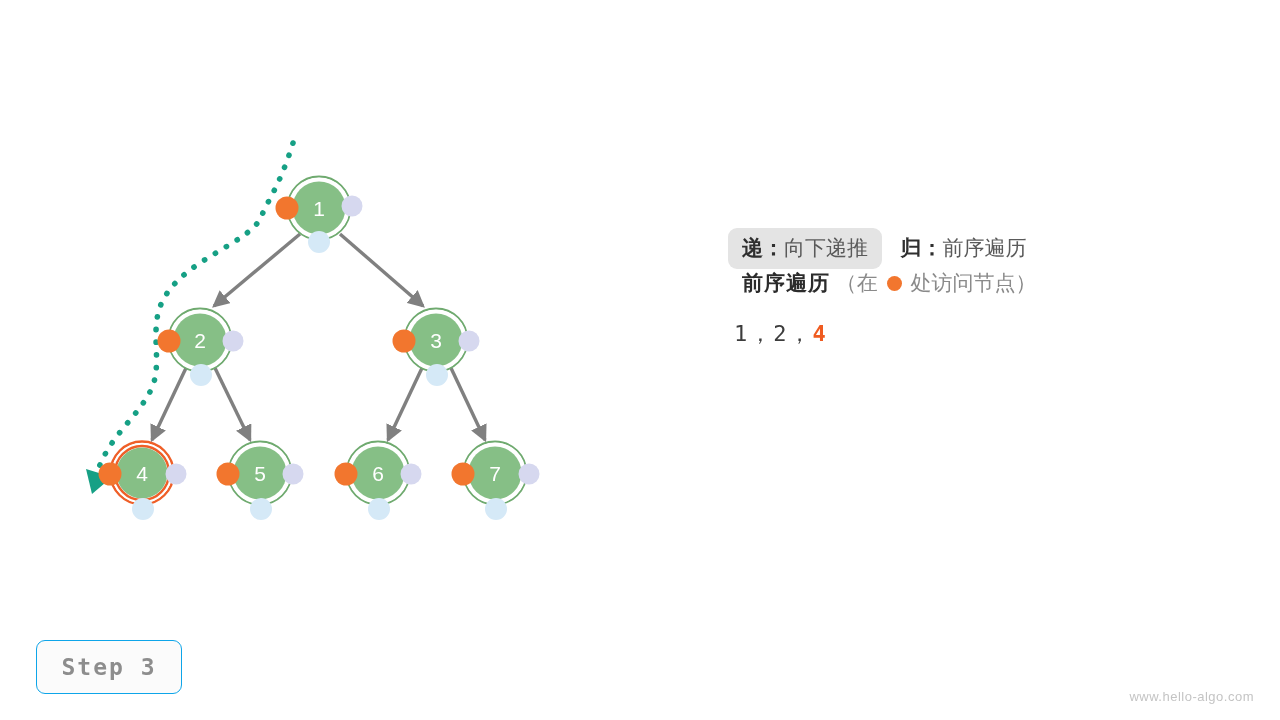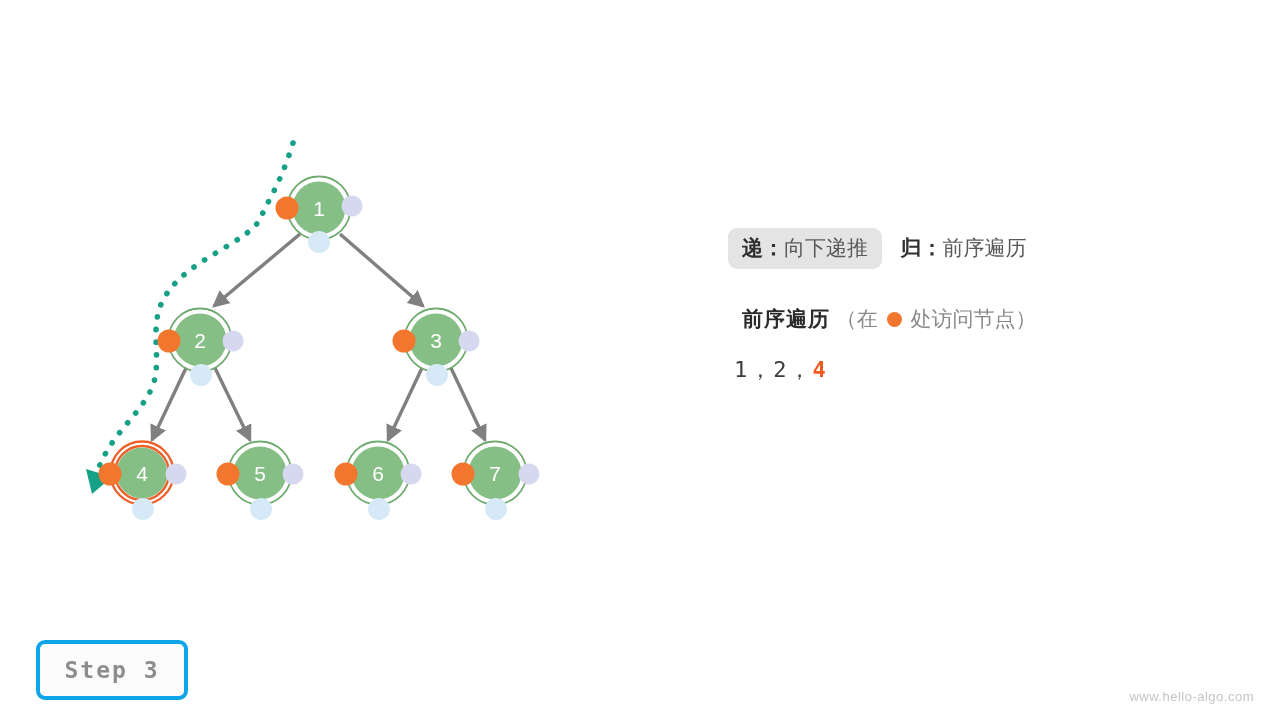--- a/index.html
+++ b/index.html
@@ -28,40 +28,38 @@
   #explain-panel {
     position: absolute;
     left: 728px;
     top: 228px;
     width: 520px;
   }
   .legend-row {
     font-size: 21px;
     line-height: 1.0;
     color: #555555;
-    margin-bottom: 14px;
     display: inline-block;
     padding: 9px 14px 11px 14px;
     border-radius: 9px;
     white-space: nowrap;
   }
   .legend-row.highlight {
     background: #e4e4e4;
   }
   .legend-row .key {
     font-weight: bold;
     color: #2f2f2f;
   }
   .legend-row .val {
     color: #5a5a5a;
   }
   #legend-rows { line-height: 0; }
 
   #traversal-title {
-    margin-top: 22px;
     margin-left: 14px;
     font-size: 21px;
     color: #2f2f2f;
     white-space: nowrap;
   }
   #traversal-title .t-strong {
     font-weight: bold;
     color: #2b2b2b;
     letter-spacing: 1px;
   }
@@ -93,21 +91,21 @@
     font-weight: bold;
   }
 
   
   #step-badge {
     position: absolute;
     left: 36px;
     top: 640px;
     width: 144px;
     height: 52px;
-    border: 4px solid #0ea5e9;
+    border: 1px solid #0ea5e9;
     border-radius: 9px;
     background: #fbfbfb;
     display: flex;
     align-items: center;
     justify-content: center;
   }
   #step-badge-label {
     font-family: "DejaVu Sans Mono", "Liberation Mono", monospace;
     font-size: 23px;
     font-weight: bold;

